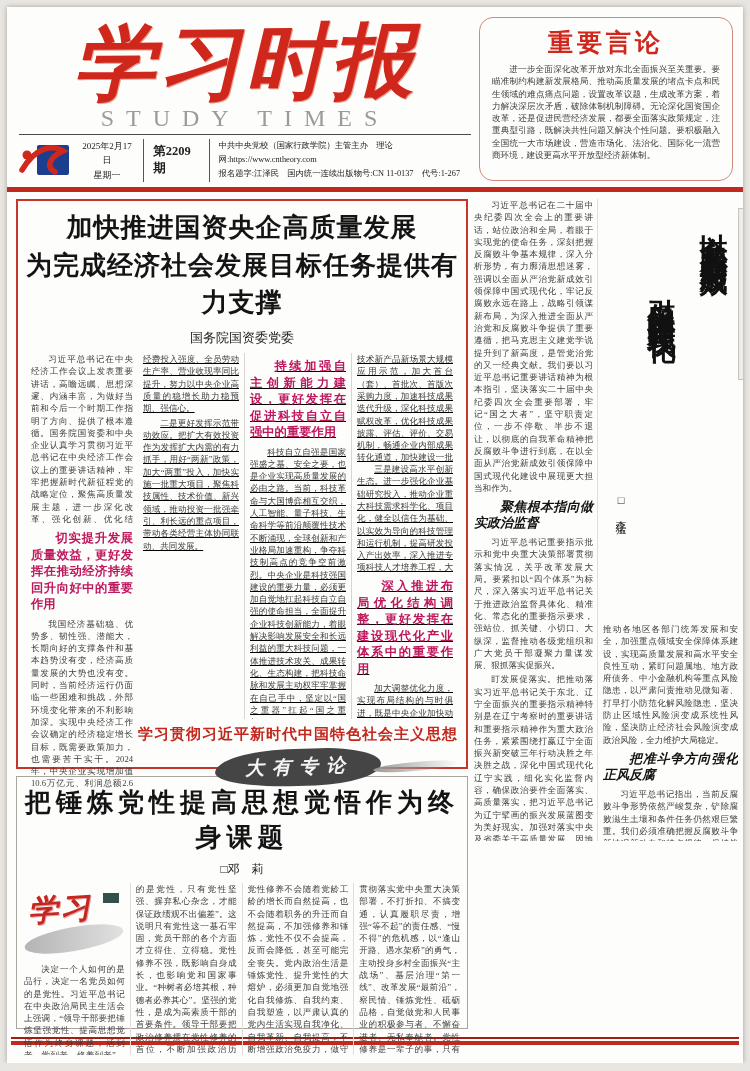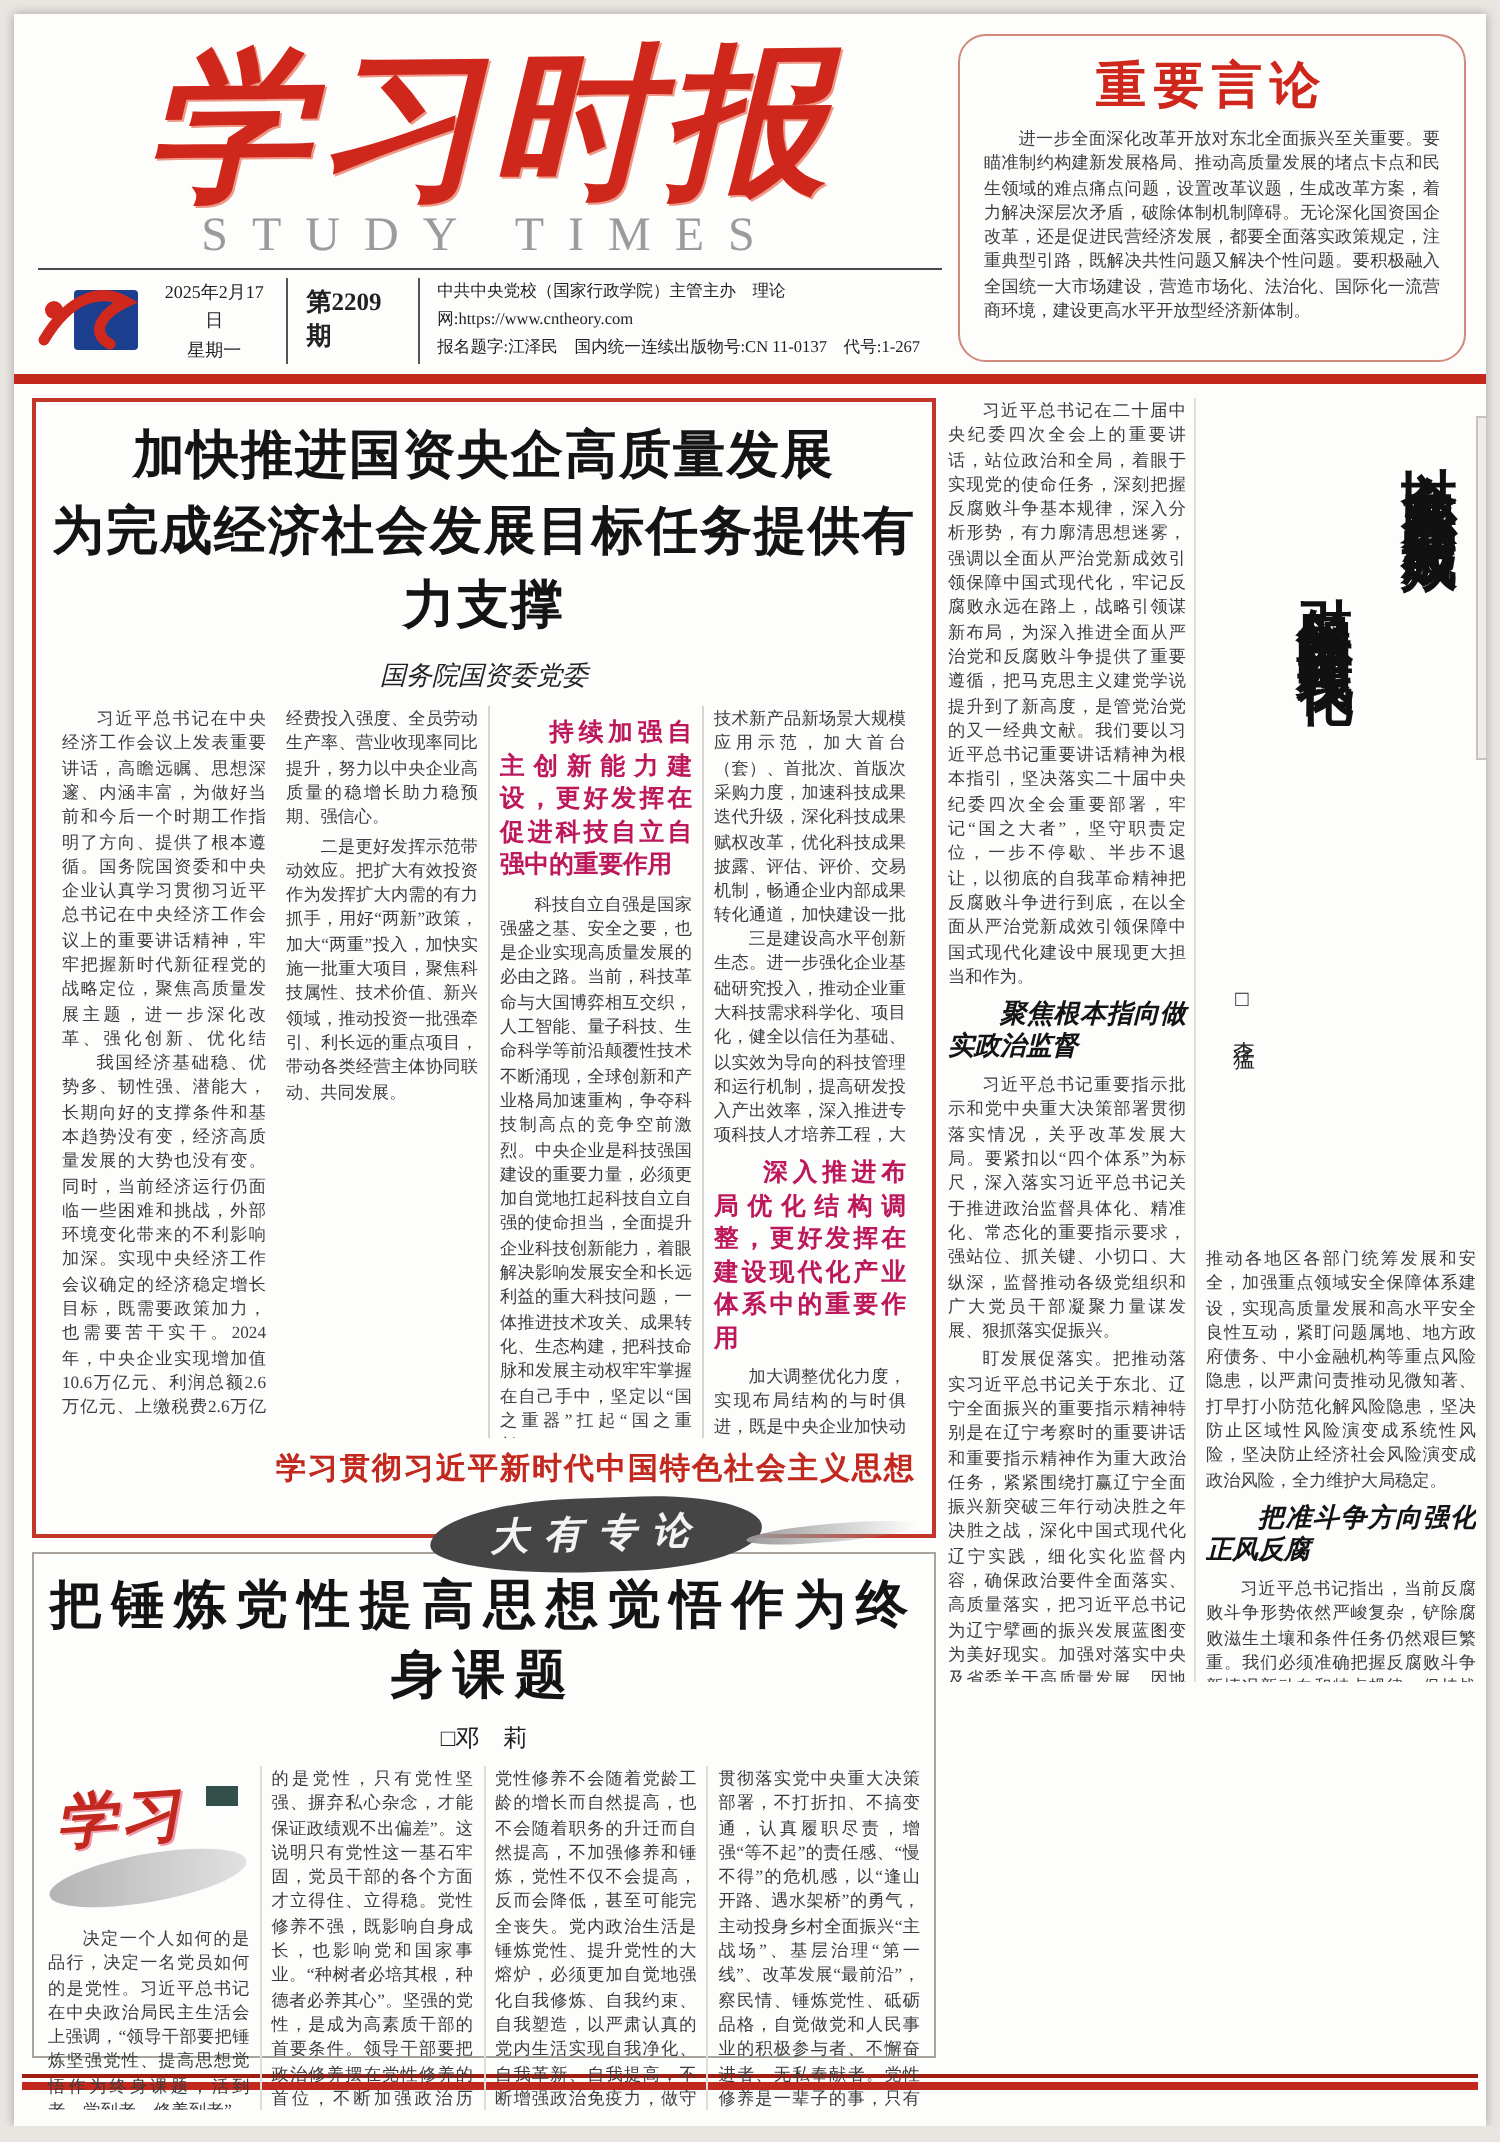--- a/index.html
+++ b/index.html
@@ -23,27 +23,27 @@
   .red-rule { height:5px; background:#c2281d; margin-top:2px; }
 
   
   .content { display:flex; gap:6px; padding:7px 9px 0; }
   .left-col { width:468px; }
   .right-col { flex:1; display:flex; flex-direction:row; }
 
   
   .lead-box { border:2px solid #c5352a; height:570px; padding:8px 8px 6px; }
   .lead-headline { text-align:center; font-size:26px; font-weight:700; line-height:1.45; color:#141414; letter-spacing:1px; }
-  .lead-byline { text-align:center; font-size:13px; font-style:italic; color:#222; margin:7px 0 6px; }
+  .lead-byline { text-align:center; font-size:13px; color:#222; margin:7px 0 6px; }
   .lead-cols { display:flex; height:438px; overflow:hidden; }
   .lcol { padding:0 5px; overflow:hidden; }
   .lcol + .lcol, .l34 + .l34 { border-left:1px solid #d8d4cf; }
   .col1 { width:112px; height:438px; }
   .right-wrap { flex:1; display:flex; flex-direction:column; }
-  .cols234 { display:flex; height:366px; overflow:hidden; }
+  .cols234 { display:flex; height:366px; overflow:hidden;text-decoration:underline; }
   .l34 { flex:1; padding:0 5px; overflow:hidden; }
   .bt { font-size:8.6px; line-height:12.3px; text-align:justify; color:#3c3c3c; }
   p.bt { text-indent:2em; margin-bottom:2px; }
   p.bt.noind { text-indent:0; }
   .clip { overflow:hidden; }
   .subhead { font-size:12.3px; font-weight:700; line-height:16.5px; color:#be185d; text-align:justify; text-indent:2em; margin:5px 0; }
   .lead-banner { color:#c2281d; font-weight:700; font-size:15px; letter-spacing:1px; text-align:center; margin-top:6px; white-space:nowrap; }
   .stamp-row { display:flex; justify-content:center; margin-top:5px; position:relative; }
   .stamp { background:#454545; color:#f3f3f3; font-size:19px; font-weight:700; font-style:italic; letter-spacing:8px; padding:5px 28px 6px 30px; border-radius:46% 38% 42% 52%/60% 48% 55% 45%; transform:rotate(-2deg); position:relative; }
   .stamp::after { content:""; position:absolute; right:-78px; top:46%; width:86px; height:9px; background:linear-gradient(90deg,#9a9a9a,rgba(200,200,200,0)); transform:rotate(-3deg); border-radius:50%; }
@@ -128,20 +128,21 @@
         <div class="lead-headline">
           <div>加快推进国资央企高质量发展</div>
           <div>为完成经济社会发展目标任务提供有力支撑</div>
         </div>
         <div class="lead-byline">国务院国资委党委</div>
         <div class="lead-cols">
           <div class="lcol col1">
             <div class="clip" style="height:172px;">
                 <p class="bt">习近平总书记在中央经济工作会议上发表重要讲话，高瞻远瞩、思想深邃、内涵丰富，为做好当前和今后一个时期工作指明了方向、提供了根本遵循。国务院国资委和中央企业认真学习贯彻习近平总书记在中央经济工作会议上的重要讲话精神，牢牢把握新时代新征程党的战略定位，聚焦高质量发展主题，进一步深化改革、强化创新、优化结构、防范风险，持续提升增加值、功能价值、经济增加值、战略性新兴产业收入和增加值占比、品牌价值“五个价值”，不断增强核心功能、提升核心竞争力，切实发挥好顶梁柱和压舱石作用，更好发挥科技创新、产业控制、安全支撑作用，高质量完成“十四五”规划目标任务，为实现“十五五”良好开局打下坚实基础。</p>
               </div>
+            <div class="subhead">切实提升发展质量效益，更好发挥在推动经济持续回升向好中的重要作用</div>
             <div class="clip" style="height:186px;">
                 <p class="bt">我国经济基础稳、优势多、韧性强、潜能大，长期向好的支撑条件和基本趋势没有变，经济高质量发展的大势也没有变。同时，当前经济运行仍面临一些困难和挑战，外部环境变化带来的不利影响加深。实现中央经济工作会议确定的经济稳定增长目标，既需要政策加力，也需要苦干实干。2024年，中央企业实现增加值10.6万亿元、利润总额2.6万亿元、上缴税费2.6万亿元，完成固定资产投资（含房地产）5.3万亿元，总体保持了稳中有进、质效改善的良好态势，为做好2025年工作打下了坚实基础。国资央企将用好用足一系列稳增长支持政策，以高质量发展为鲜明导向，以实施提质增效行动为重要抓手，全力以赴实现“一利五率”目标，即利润总额稳定增长，资产负债率总体稳定，净资产收益率、研发</p>
               </div>
           </div>
           <div class="right-wrap">
             <div class="cols234">
               <div class="l34">
                 <p class="bt noind">经费投入强度、全员劳动生产率、营业收现率同比提升，努力以中央企业高质量的稳增长助力稳预期、强信心。</p>
                 <p class="bt">二是更好发挥示范带动效应。把扩大有效投资作为发挥扩大内需的有力抓手，用好“两新”政策，加大“两重”投入，加快实施一批重大项目，聚焦科技属性、技术价值、新兴领域，推动投资一批强牵引、利长远的重点项目，带动各类经营主体协同联动、共同发展。</p>
               </div>

